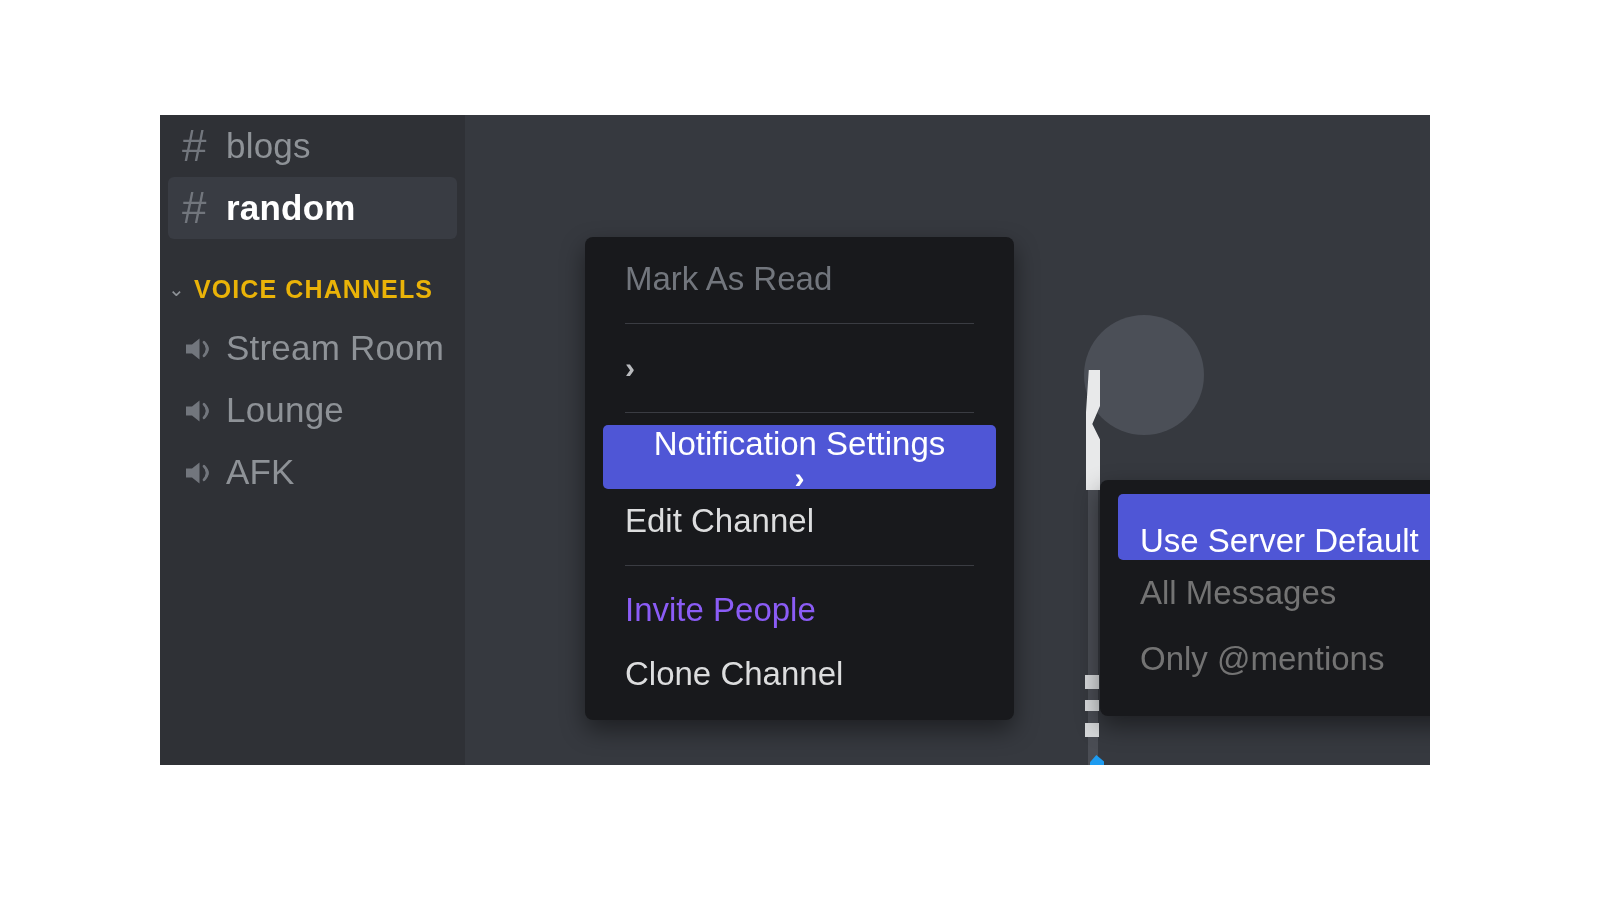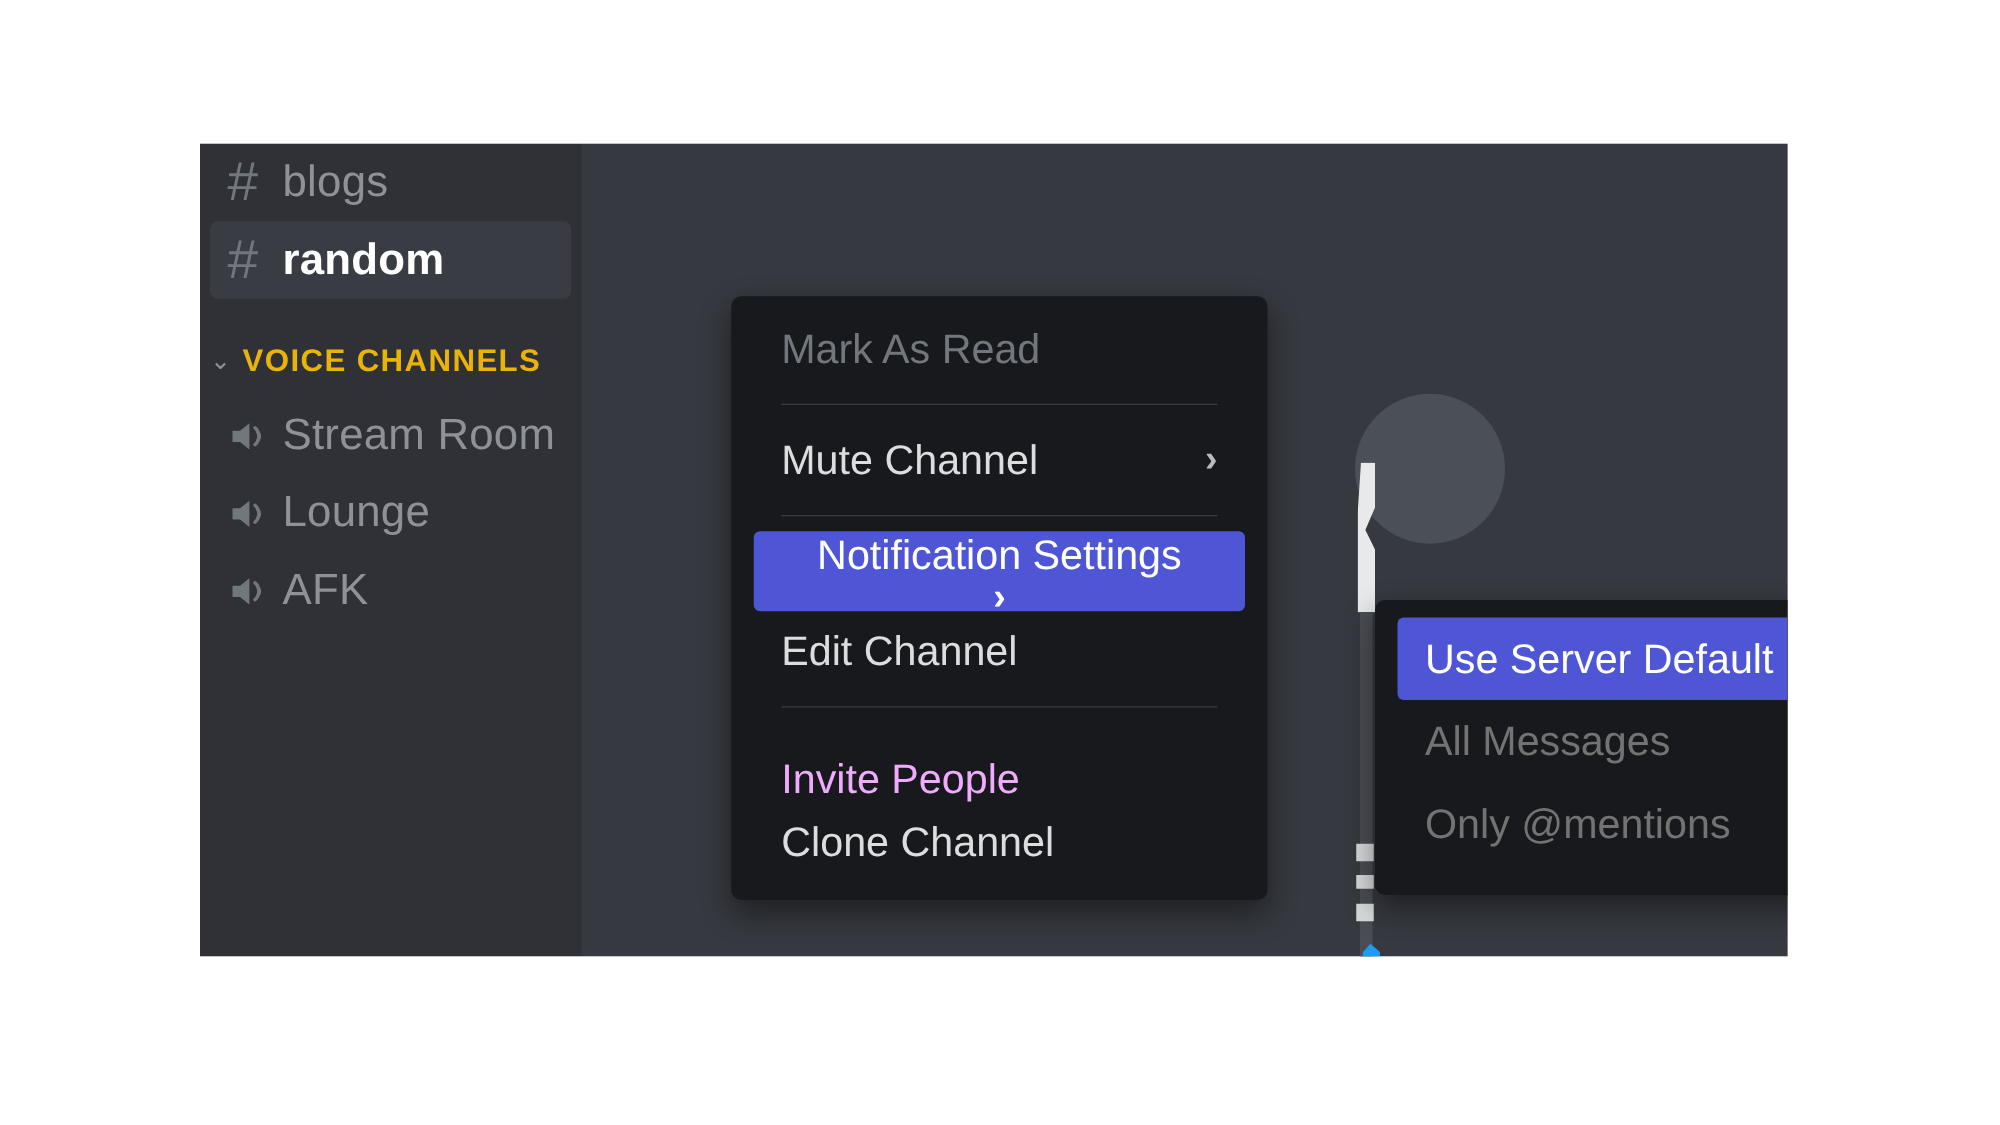--- a/index.html
+++ b/index.html
@@ -158,21 +158,21 @@
     justify-content: space-between;
     height: 64px;
     margin: 0 18px;
     padding: 0 22px;
     border-radius: 5px;
     font-size: 33px;
     color: #dcddde;
     white-space: nowrap;
   }
   .ctx-item.disabled { color: #72767d; }
-  .ctx-item.brand { color: #f0abfc; align-items: flex-end; }
+  .ctx-item.brand { color: #8b5cf6; }
   .ctx-item.selected {
     background: #4f56d6;
     color: #ffffff;
     flex-direction: column;
   }
   .ctx-item .chev {
     font-size: 30px;
     font-weight: 700;
     color: #b9bbbe;
     line-height: 1;
@@ -201,21 +201,21 @@
     align-items: center;
     justify-content: space-between;
     height: 66px;
     margin: 0 18px;
     padding: 0 22px;
     border-radius: 5px;
     font-size: 33px;
     color: #737373;
     white-space: nowrap;
   }
-  .sub-item.selected { background: #4f56d6; color: #ffffff; }
+  .sub-item.selected { background: #4f56d6; color: #ffffff; align-items: flex-end; }
 </style>
 </head>
 <body>
 
 <div id="stage">
 
   <div id="chatarea">
     <div id="avatar-blob"></div>
     <div id="bg-text-frag"></div>
     <div id="bg-scroll-line"></div>
@@ -279,21 +279,20 @@
 
   <div id="ctx-menu">
 
     <div class="ctx-item disabled">
       <span>Mark As Read</span>
     </div>
 
     <div class="ctx-sep"></div>
 
     <div class="ctx-item">
-      <span>Mute Channel</span>
       <span class="chev">›</span>
     </div>
 
     <div class="ctx-sep"></div>
 
     <div class="ctx-item selected">
       <span>Notification Settings</span>
       <span class="chev">›</span>
     </div>
 

